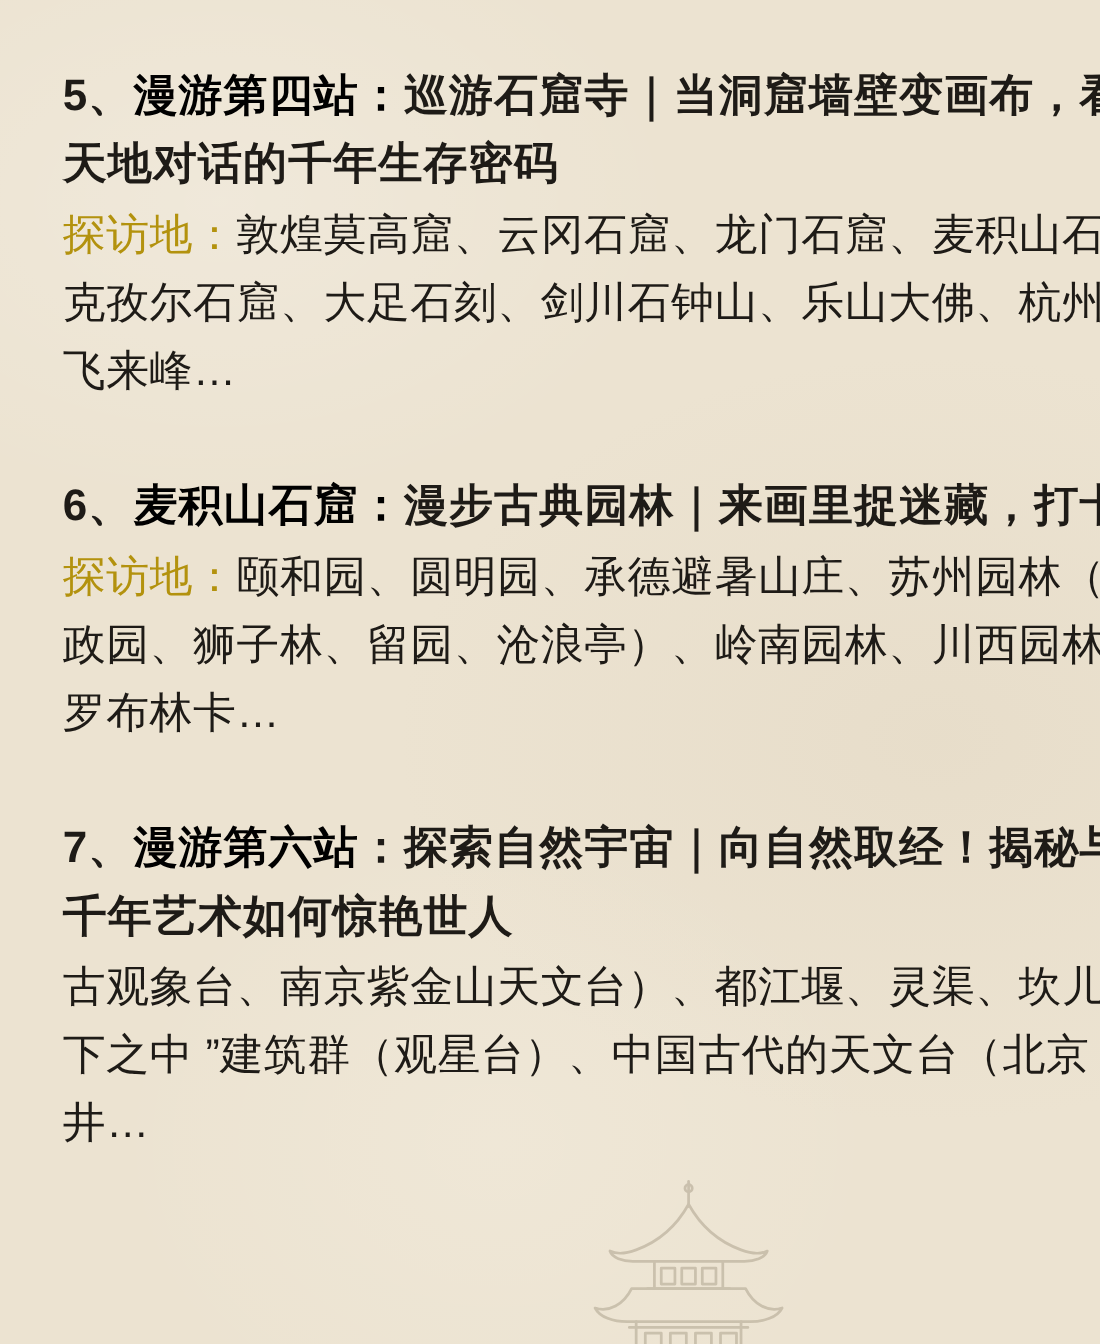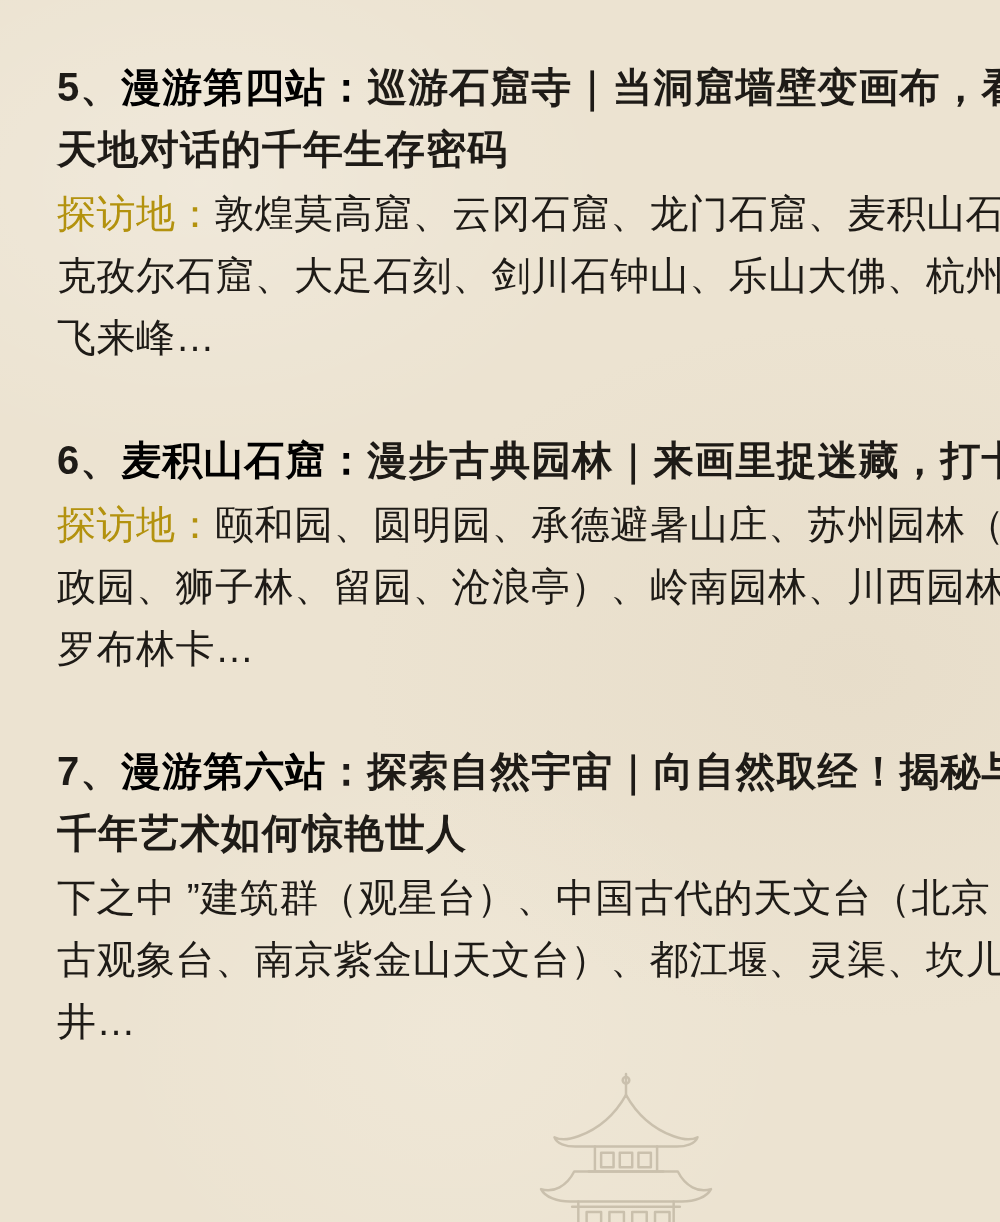--- a/index.html
+++ b/index.html
@@ -78,22 +78,22 @@
       <span class="line">罗布林卡…</span>
     </p>
   </section>
 
   <section class="section">
     <h2 class="title">
       <span class="line"><span>7、</span><span class="red">漫游第六站</span><span>：</span><span>探索自然宇宙｜向自然取经！揭秘与</span></span>
       <span class="line">千年艺术如何惊艳世人</span>
     </h2>
     <p class="body-text">
+      <span class="line">古观象台、南京紫金山天文台）、都江堰、灵渠、坎儿</span>
       <span class="line">下之中 ”建筑群（观星台）、中国古代的天文台（北京</span>
-      <span class="line">古观象台、南京紫金山天文台）、都江堰、灵渠、坎儿</span>
       <span class="line">井…</span>
     </p>
   </section>
 
 </div>
 
 <div class="watermark">
   <svg viewBox="0 0 220 210" xmlns="http://www.w3.org/2000/svg" fill="none" stroke="#a89d88" stroke-width="2.4" stroke-linejoin="round" stroke-linecap="round">
 
     <line x1="110" y1="2" x2="110" y2="24"></line>

